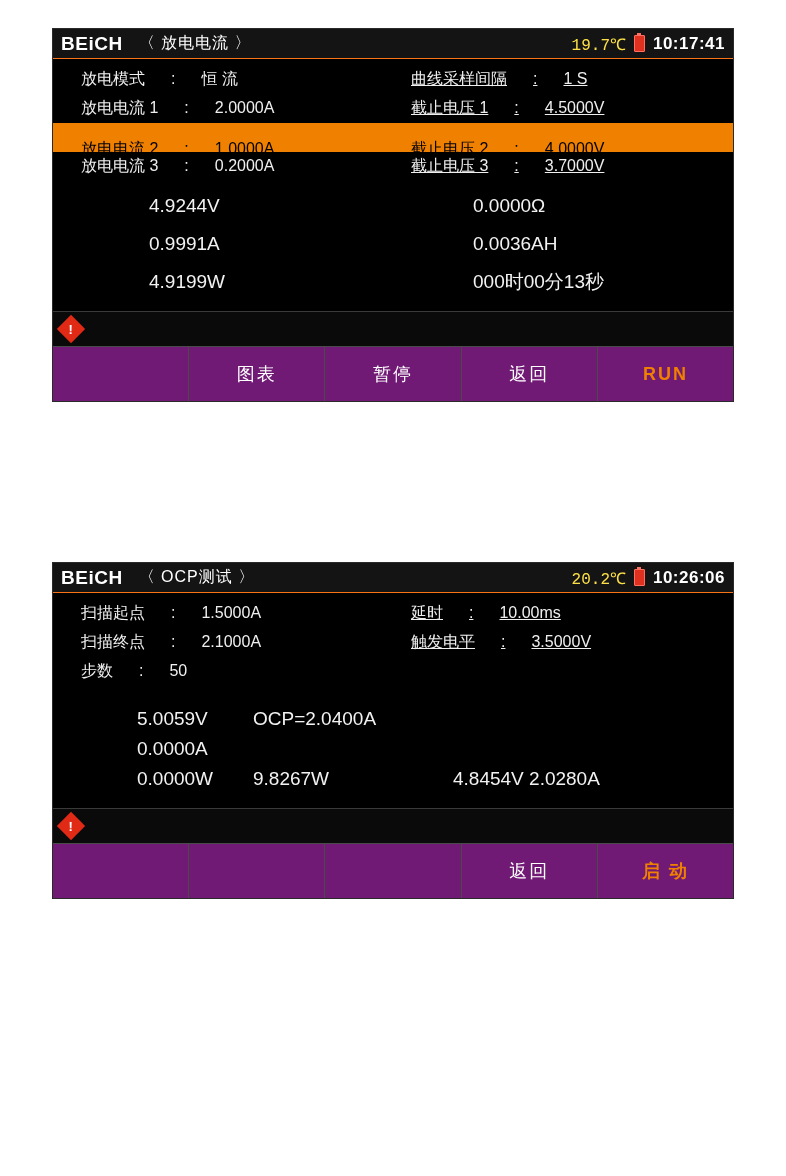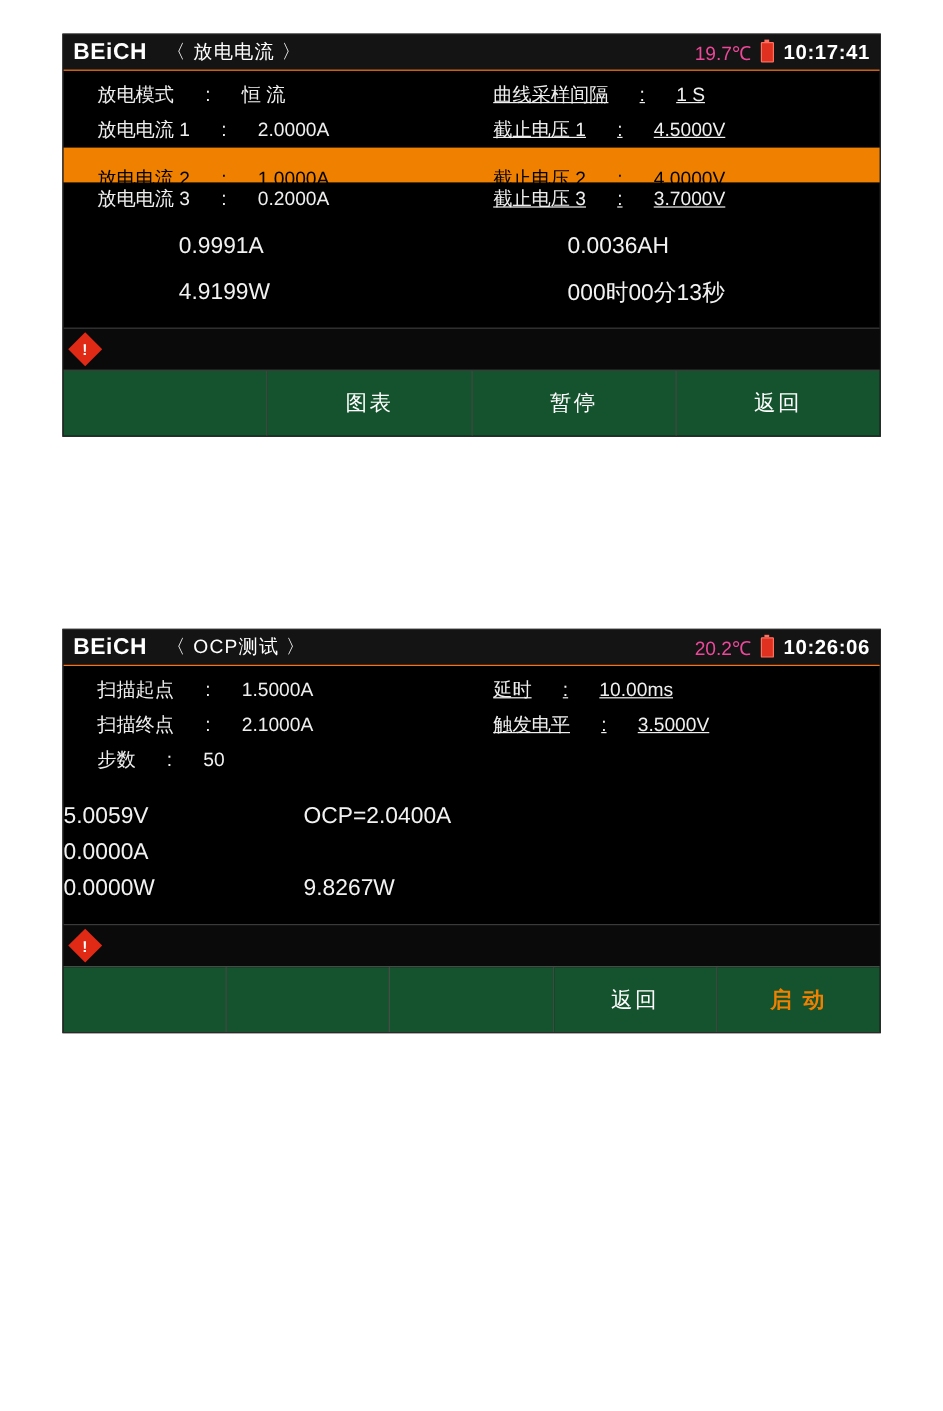--- a/index.html
+++ b/index.html
@@ -55,23 +55,23 @@
     letter-spacing: 1px;
     white-space: nowrap;
   }
   .titlebar-right {
     margin-left: auto;
     display: flex;
     align-items: center;
     gap: 8px;
   }
   .temp {
-    color: #ec4899;
+    color: #fde047;
     font-size: 16px;
-    font-family: Liberation Sans, sans-serif;
+    font-family: Liberation Mono, monospace;
     white-space: nowrap;
   }
   .battery {
     width: 9px;
     height: 15px;
     background: #e03020;
     border: 1px solid #ff7060;
     position: relative;
     border-radius: 1px;
   }
@@ -141,21 +141,21 @@
   
   .meas2 { padding: 18px 0 14px 0; }
   .meas2-row {
     display: flex;
     height: 30px;
     align-items: center;
     color: #f2f2f2;
     font-size: 19px;
     white-space: nowrap;
   }
-  .meas2 .m-a { width: 200px; box-sizing: border-box; }
+  .meas2 .m-a { width: 200px; padding-left: 84px; box-sizing: border-box; }
   .meas2 .m-b { width: 200px; }
   .meas2 .m-c { flex: 1; }
 
   
   .alarm-strip {
     height: 34px;
     border-top: 1px solid #3a3a3a;
     display: flex;
     align-items: center;
     padding-left: 8px;
@@ -186,21 +186,21 @@
   }
   .softkey {
     flex: 1;
     border-right: 1px solid #4a4a4a;
     display: flex;
     align-items: center;
     justify-content: center;
     color: #ffffff;
     font-size: 18px;
     letter-spacing: 2px;
-    background: #14532d;
+    background: #701a75;
     box-sizing: border-box;
   }
   .softkey:last-child { border-right: none; }
   .softkey.accent { color: #f08000; font-weight: bold; }
   .softkey.empty { color: transparent; }
 
   
   .caption {
     color: #ffffff;
     font-size: 29px;
@@ -277,20 +277,24 @@
         </div>
         <div class="cell right">
           <span class="lbl">截止电压 3</span>
           <span class="sep">:</span>
           <span class="val">3.7000V</span>
         </div>
       </div>
 
       <div class="meas">
         <div class="meas-row">
+          <div class="meas-col c1">4.9244V</div>
+          <div class="meas-col c2">0.0000Ω</div>
+        </div>
+        <div class="meas-row">
           <div class="meas-col c1">0.9991A</div>
           <div class="meas-col c2">0.0036AH</div>
         </div>
         <div class="meas-row">
           <div class="meas-col c1">4.9199W</div>
           <div class="meas-col c2">000时00分13秒</div>
         </div>
       </div>
     </div>
 
@@ -298,20 +302,21 @@
       <div class="alarm-diamond">
         <span>!</span>
       </div>
     </div>
 
     <div class="softkeys">
       <div class="softkey empty"></div>
       <div class="softkey">图表</div>
       <div class="softkey">暂停</div>
       <div class="softkey">返回</div>
+      <div class="softkey accent">RUN</div>
     </div>
   </div>
 
   <div class="caption">
     <div>电池测试模式，可测试电池耐力和容量，</div>
     <div>并带内阻测试功能</div>
   </div>
 
   <div class="gap"></div>
 
@@ -371,20 +376,21 @@
           <div class="m-c"></div>
         </div>
         <div class="meas2-row">
           <div class="m-a">0.0000A</div>
           <div class="m-b"></div>
           <div class="m-c"></div>
         </div>
         <div class="meas2-row">
           <div class="m-a">0.0000W</div>
           <div class="m-b">9.8267W</div>
+          <div class="m-c">4.8454V   2.0280A</div>
         </div>
       </div>
     </div>
 
     <div class="alarm-strip">
       <div class="alarm-diamond">
         <span>!</span>
       </div>
     </div>
 

